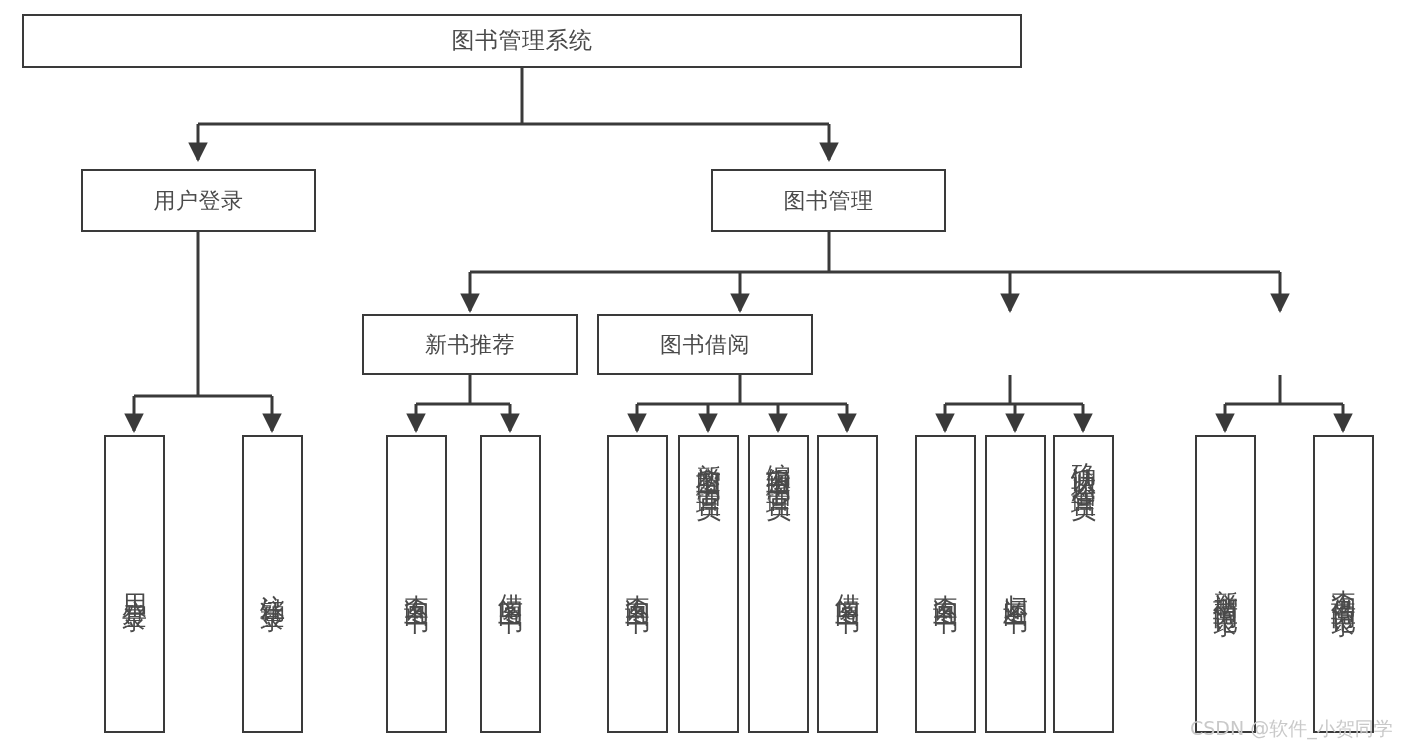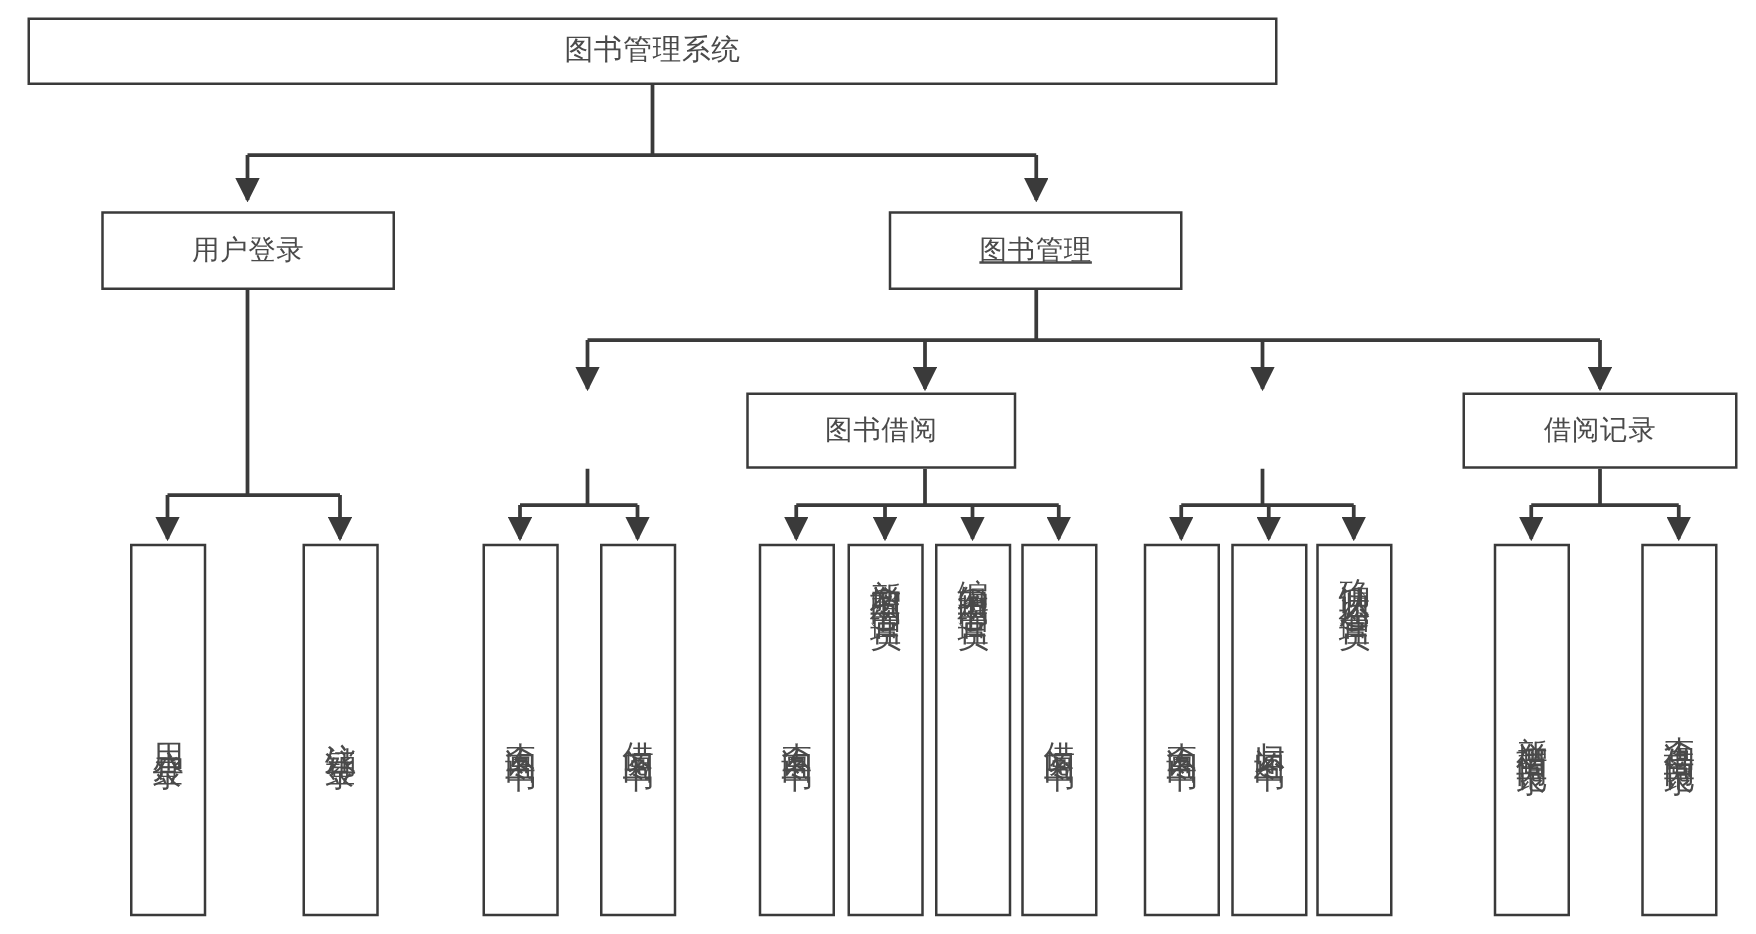--- a/index.html
+++ b/index.html
@@ -129,29 +129,29 @@
     </g>
   </svg>
 
   <div class="node root h" style="left:22px; top:14px; width:1000px; height:54px;">
     <span class="label">图书管理系统</span>
   </div>
 
   <div class="node h" style="left:81px; top:169px; width:235px; height:63px;">
     <span class="label">用户登录</span>
   </div>
-  <div class="node h" style="left:711px; top:169px; width:235px; height:63px;text-decoration:underline;">
+  <div class="node h" style="left:711px; top:169px; width:235px; height:63px;">
     <span class="label">图书管理</span>
   </div>
 
+  <div class="node h" style="left:362px; top:314px; width:216px; height:61px;">
+    <span class="label">新书推荐</span>
+  </div>
   <div class="node h" style="left:597px; top:314px; width:216px; height:61px;">
     <span class="label">图书借阅</span>
-  </div>
-  <div class="node h" style="left:1170px; top:314px; width:220px; height:61px;">
-    <span class="label">借阅记录</span>
   </div>
 
   <div class="node v mid" style="left:104px; top:435px; width:61px; height:298px;">
     <span class="label">用户登录</span>
   </div>
   <div class="node v mid" style="left:242px; top:435px; width:61px; height:298px;">
     <span class="label">注销登录</span>
   </div>
 
   <div class="node v mid" style="left:386px; top:435px; width:61px; height:298px;">
@@ -184,14 +184,15 @@
     <span class="label">确认归还（管理员）</span>
   </div>
 
   <div class="node v mid" style="left:1195px; top:435px; width:61px; height:298px;">
     <span class="label">新增借阅记录</span>
   </div>
   <div class="node v mid" style="left:1313px; top:435px; width:61px; height:298px;">
     <span class="label">查询借阅记录</span>
   </div>
 
+  <div class="watermark" style="left:1190px; top:716px;">CSDN @软件_小贺同学</div>
 
 </div>
 
 </body></html>

